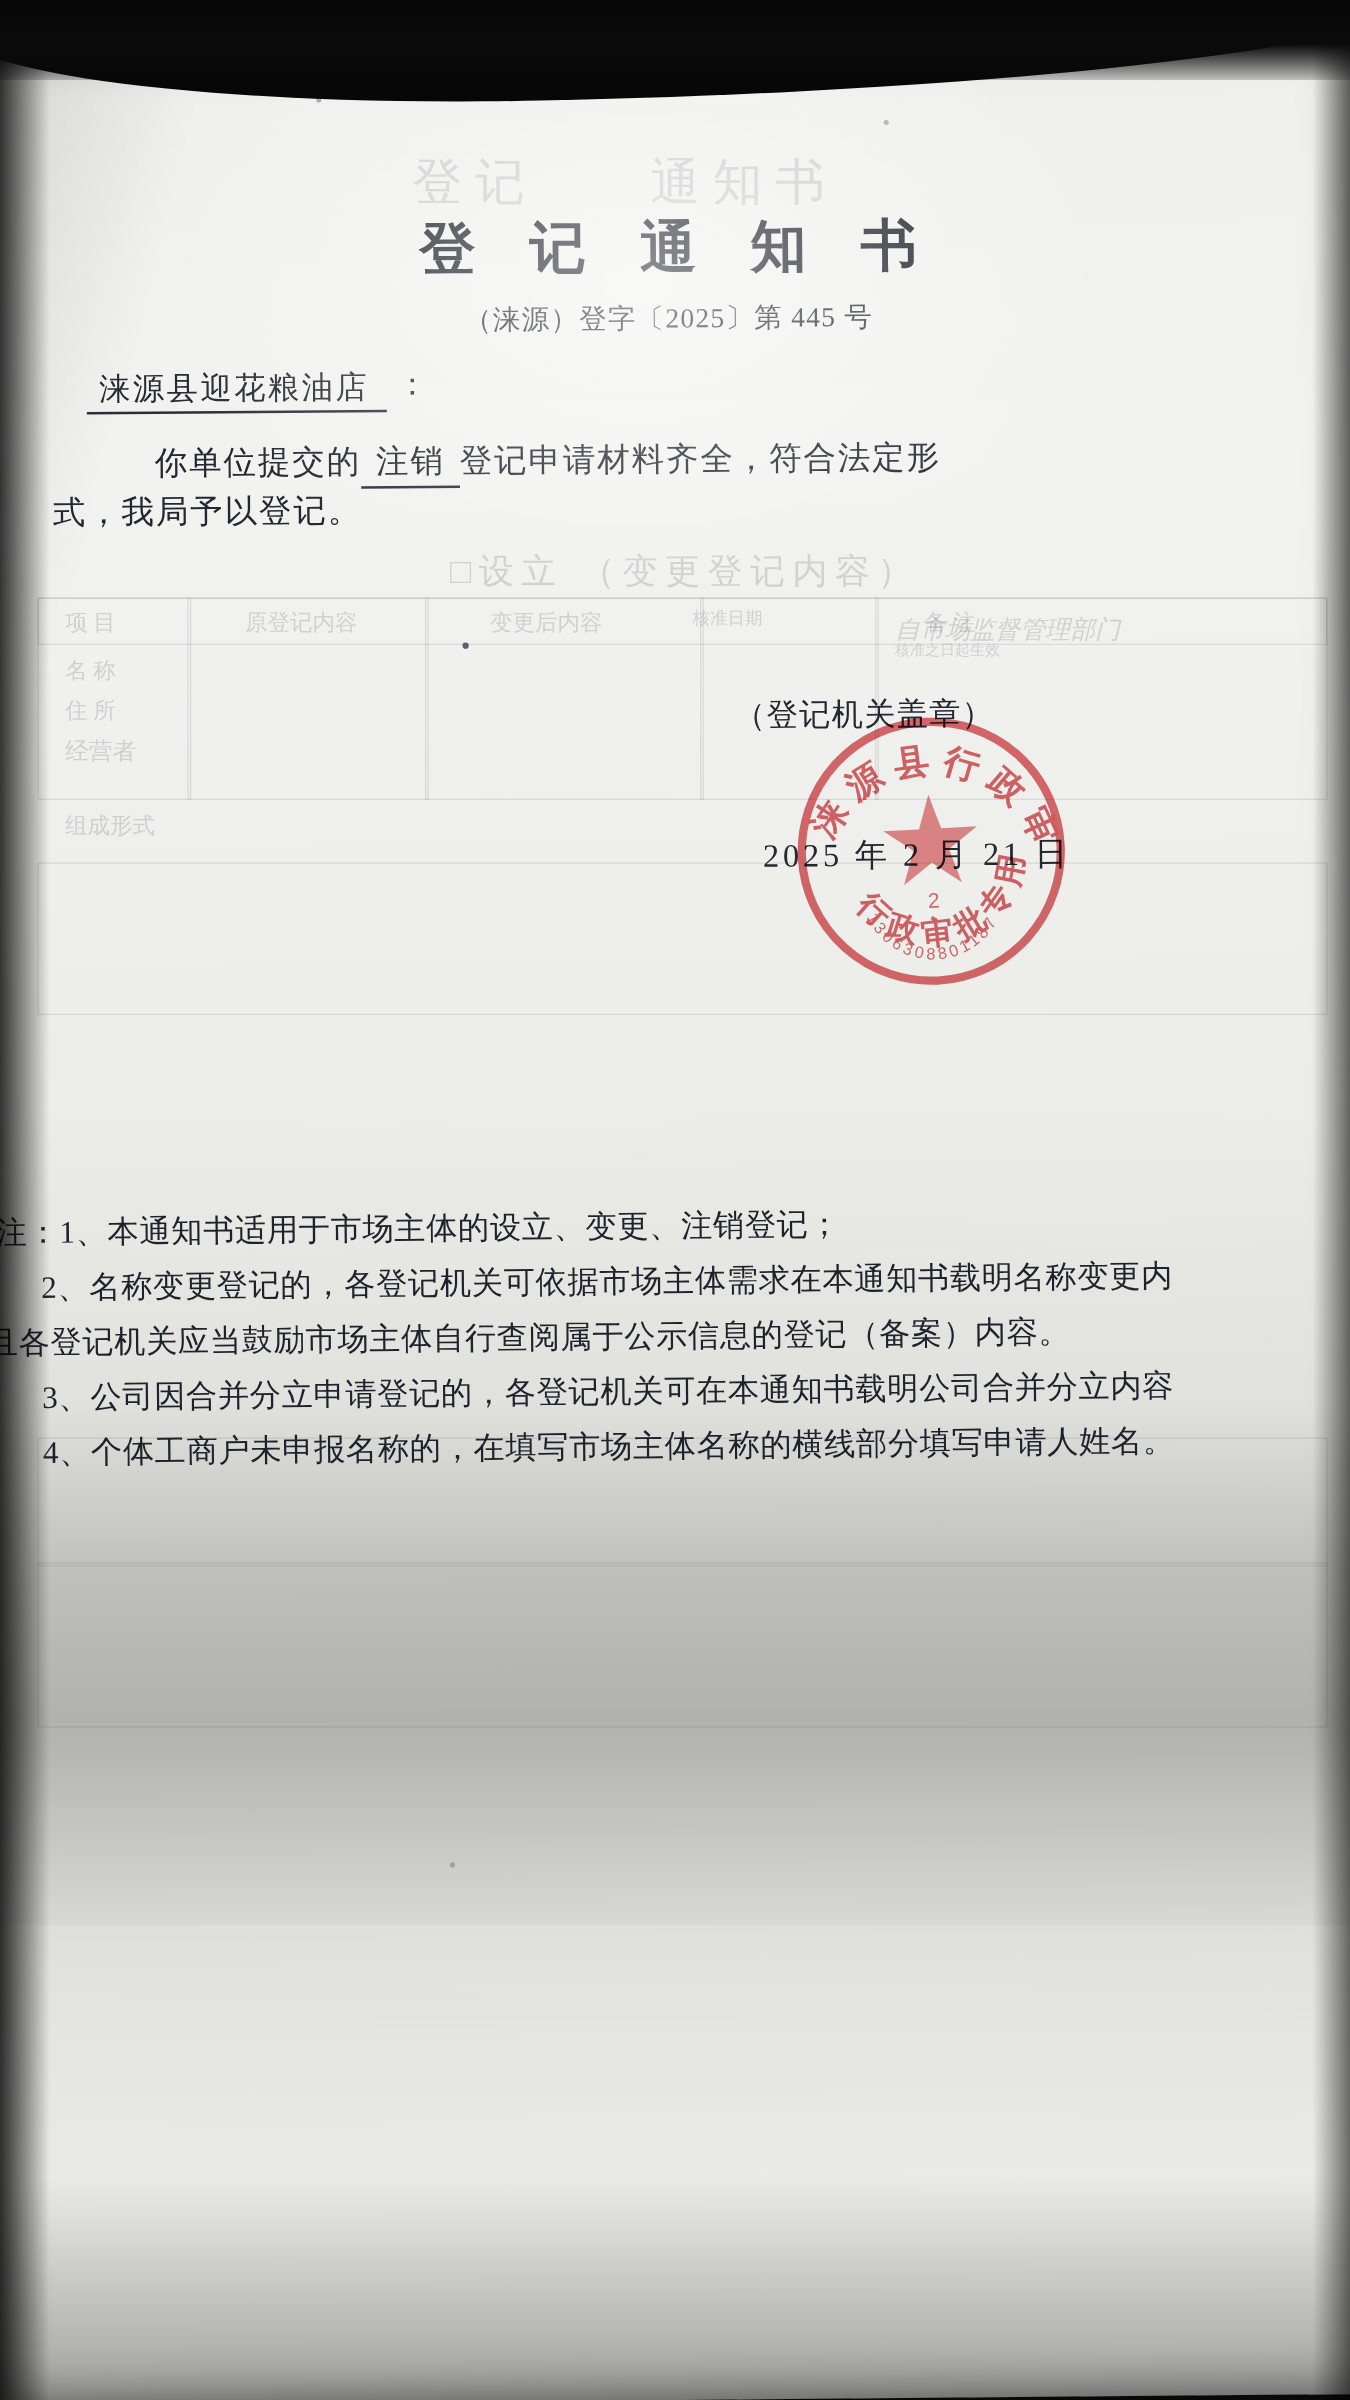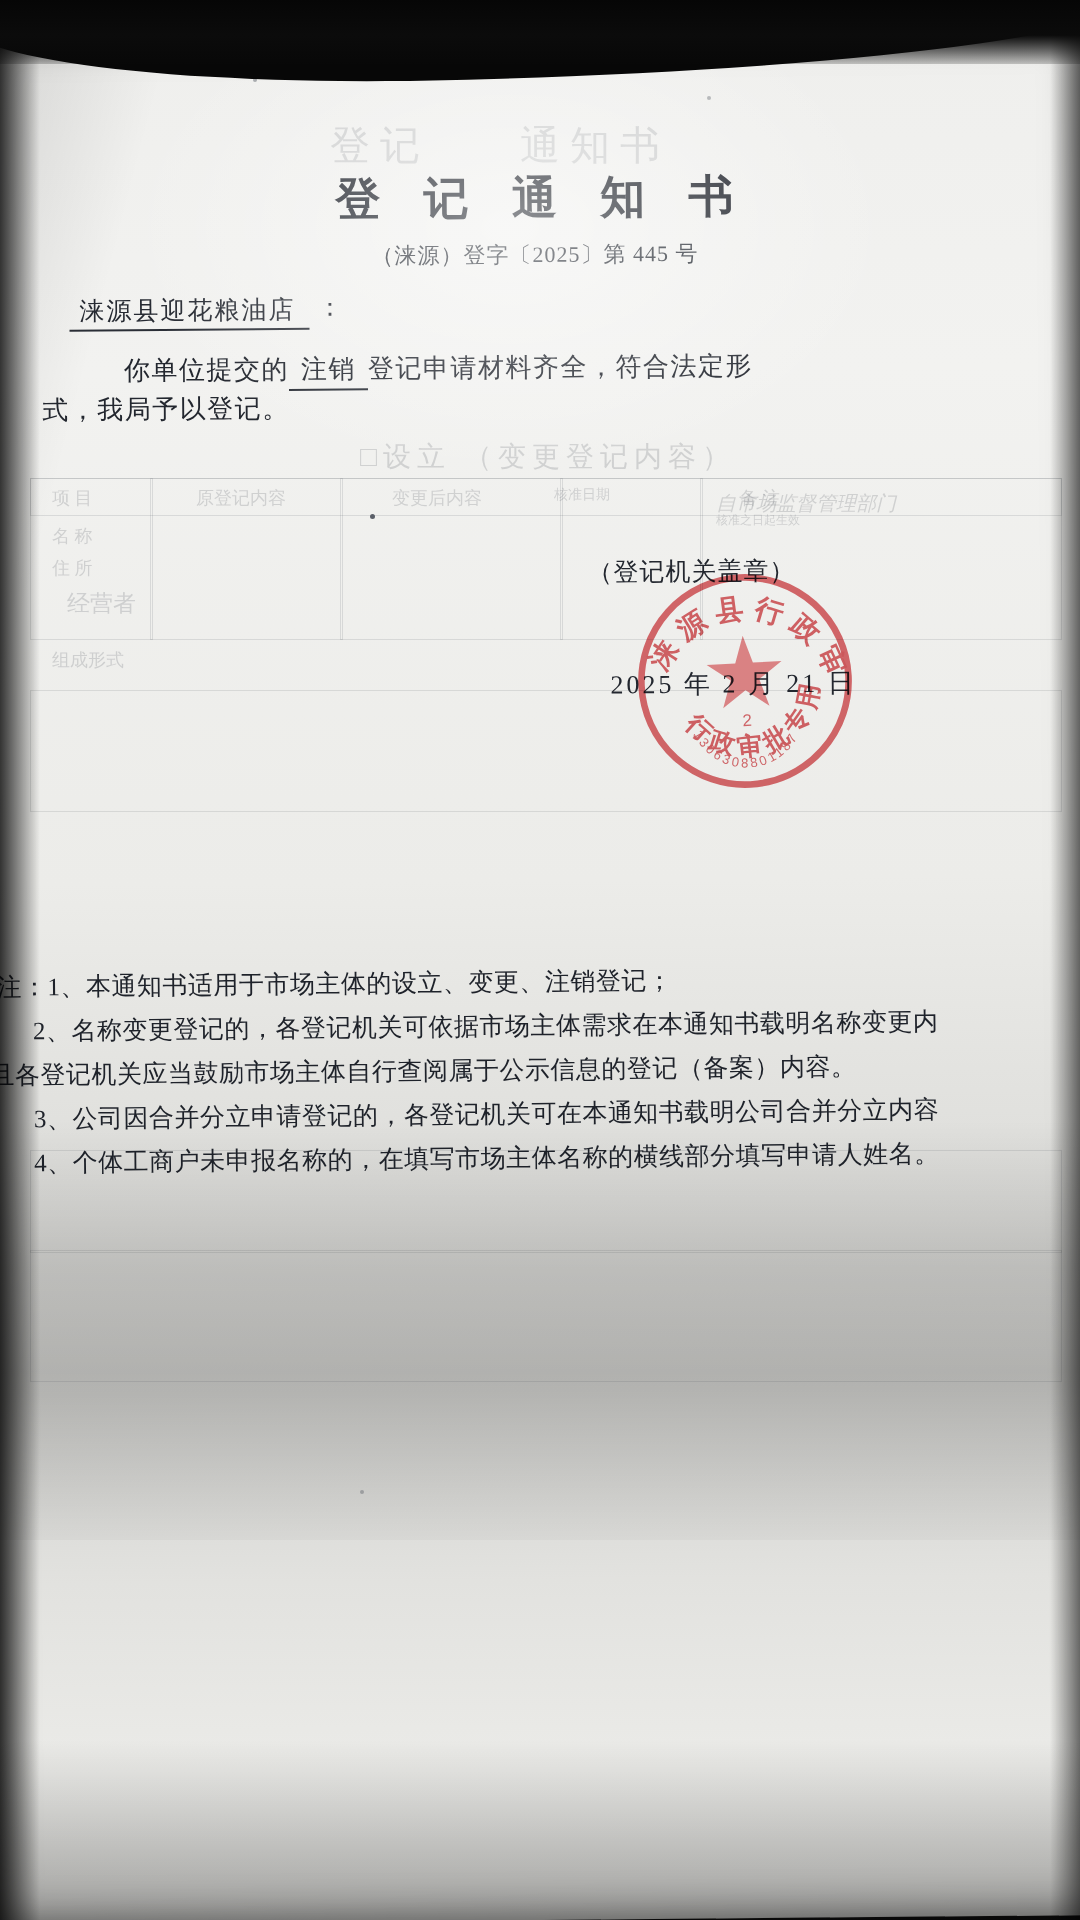--- a/index.html
+++ b/index.html
@@ -238,21 +238,21 @@
     <div class="ghost" style="left:52px; top:486px; font-size:18px;">项 目</div>
     <div class="ghost" style="left:196px; top:486px; font-size:18px;font-family:Liberation Serif, serif;">原登记内容</div>
     <div class="ghost" style="left:392px; top:486px; font-size:18px;">变更后内容</div>
     <div class="ghost" style="left:554px; top:486px; font-size:14px;">核准日期</div>
     <div class="ghost" style="left:740px; top:486px; font-size:18px;">备 注</div>
 
     <div class="ghost" style="left:52px; top:524px; font-size:18px;">名 称</div>
     <div class="ghost" style="left:716px; top:490px; font-size:20px;font-style:italic;">自市场监督管理部门</div>
     <div class="ghost" style="left:52px; top:556px; font-size:18px;">住 所</div>
     <div class="ghost" style="left:716px; top:512px; font-size:12px;">核准之日起生效</div>
-    <div class="ghost" style="left:67px; top:588px; font-size:23px;">经营者</div>
+    <div class="ghost" style="left:52px; top:588px; font-size:19px;">经营者</div>
     <div class="ghost" style="left:52px; top:648px; font-size:18px;">组成形式</div>
 
     <div class="ghost-box" style="left:30px; top:690px; width:1030px; height:120px;"></div>
     <div class="ghost-box" style="left:30px; top:1150px; width:1030px; height:230px;"></div>
     <div class="ghost-box" style="left:30px; top:1250px; width:1030px; height:1px;"></div>
   </div>
 
   <div class="doc">
 
     <div class="title">登 记 通 知 书</div>

